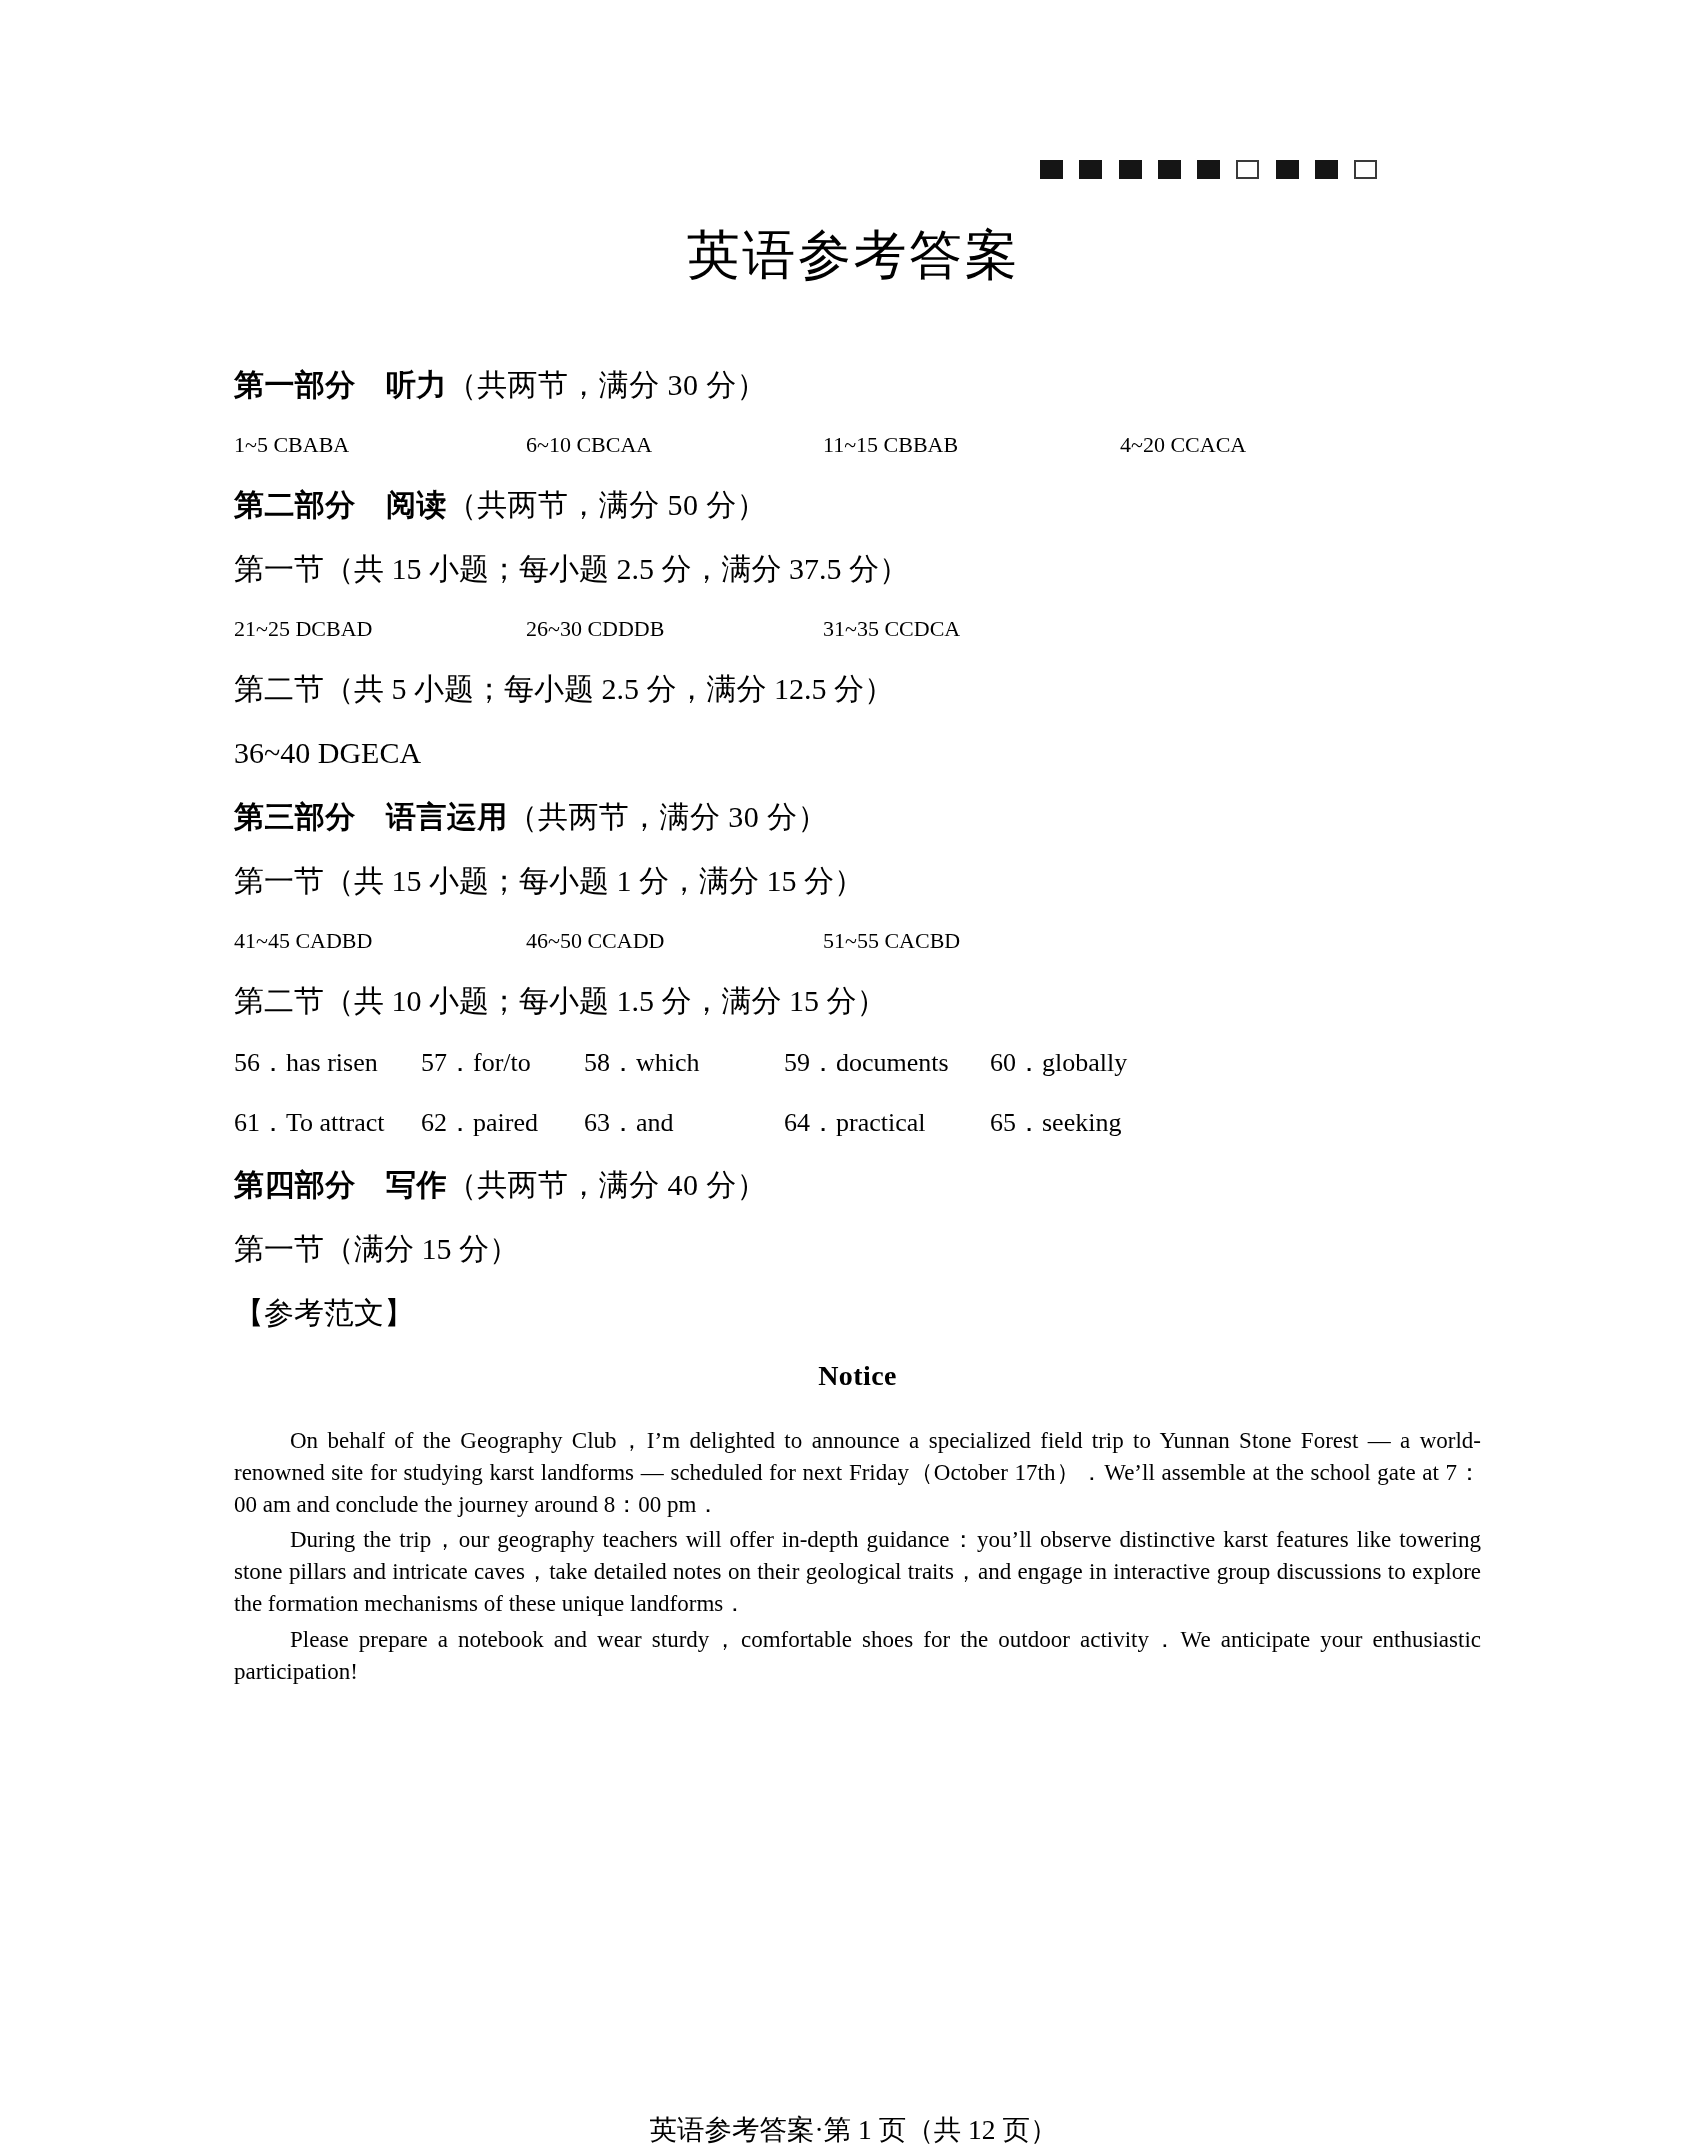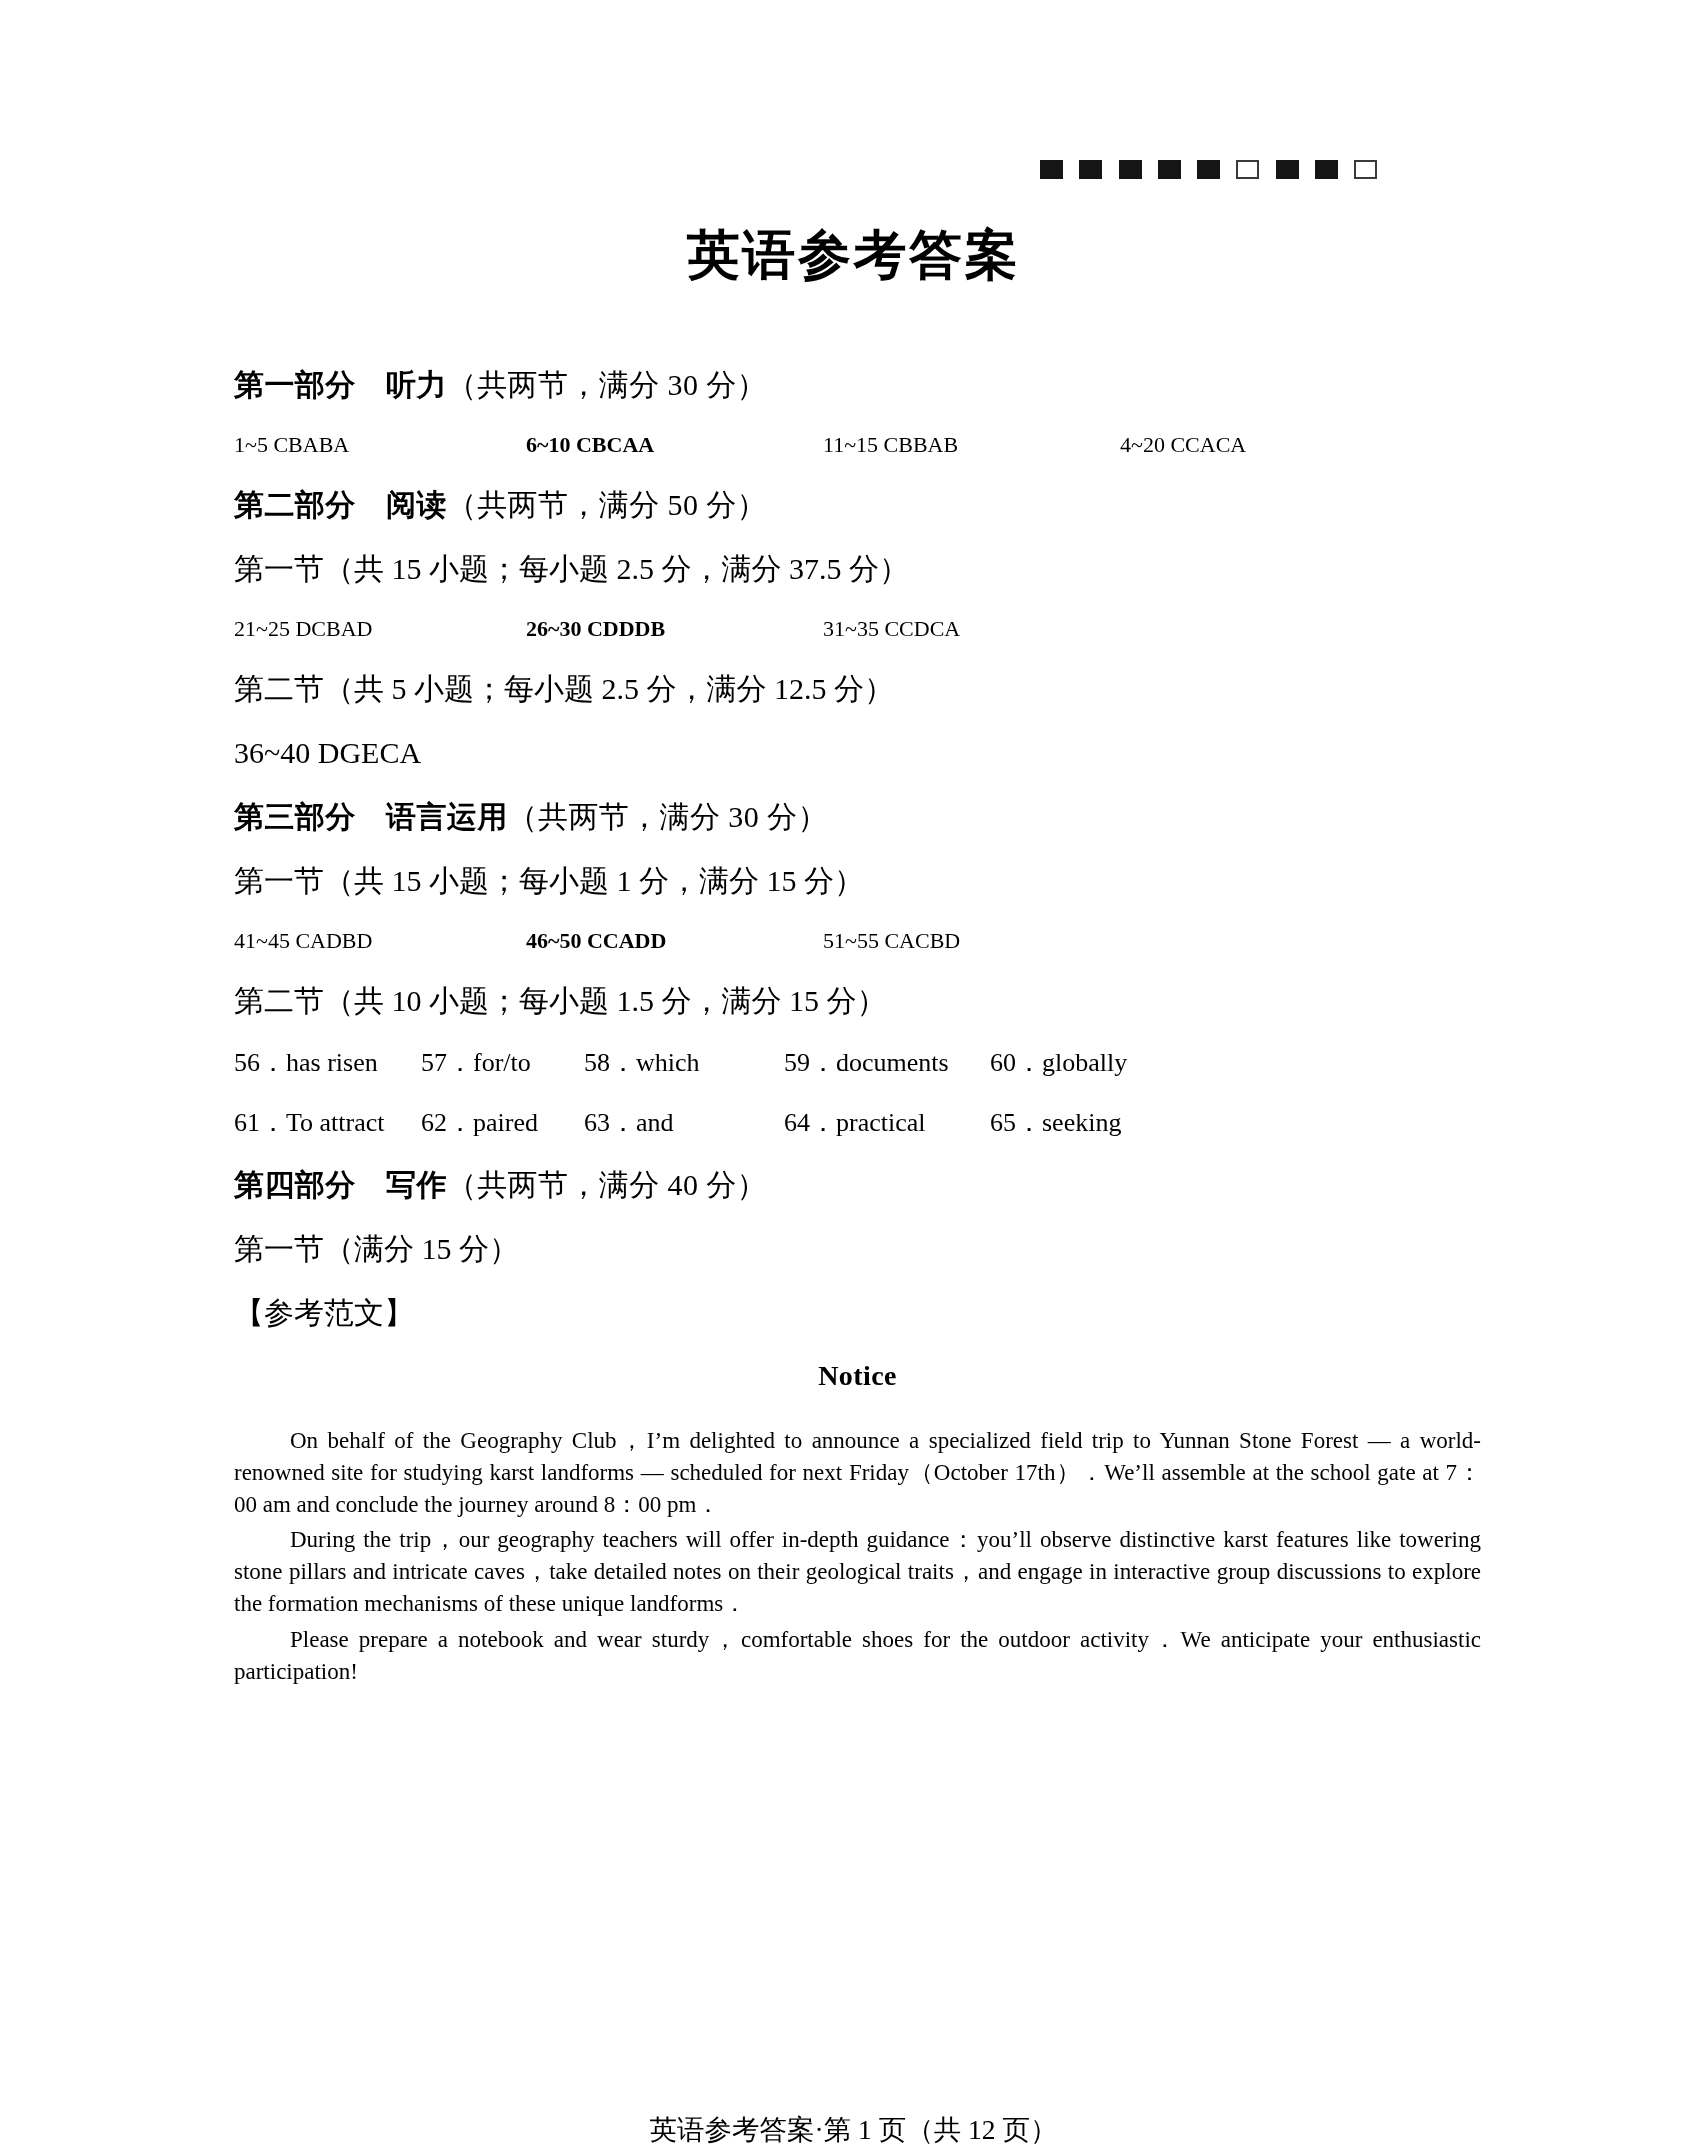--- a/index.html
+++ b/index.html
@@ -36,21 +36,21 @@
   .mk.hollow { background: #ffffff; border: 2.2px solid #3a3a3a; }
 
   
   .doc-title {
     position: absolute;
     top: 228px;
     left: 0;
     width: 100%;
     text-align: center;
     font-family: "DejaVu Sans", sans-serif;
-    font-weight: bold;
+    font-weight: normal;
     font-size: 53px;
     letter-spacing: 2.6px;
     line-height: 1;
   }
 
   
   .content {
     position: absolute;
     left: 234px;
     top: 370px;
@@ -73,21 +73,21 @@
     margin-top: 22px;
   }
   .cols {
     display: flex;
     font-size: 22px;
     line-height: 1.0;
     margin-bottom: 34px;
   }
   .cols > span { white-space: nowrap; }
   .c-ans-a { width: 292px; }
-  .c-ans-b { width: 297px; font-weight: bold; }
+  .c-ans-b { width: 297px; }
   .c-ans-c { width: 297px; }
 
   .blanks {
     display: flex;
     font-size: 26px;
     line-height: 1.0;
     margin-bottom: 34px;
   }
   .blanks > span { white-space: nowrap; }
   .b1 { width: 187px; }

